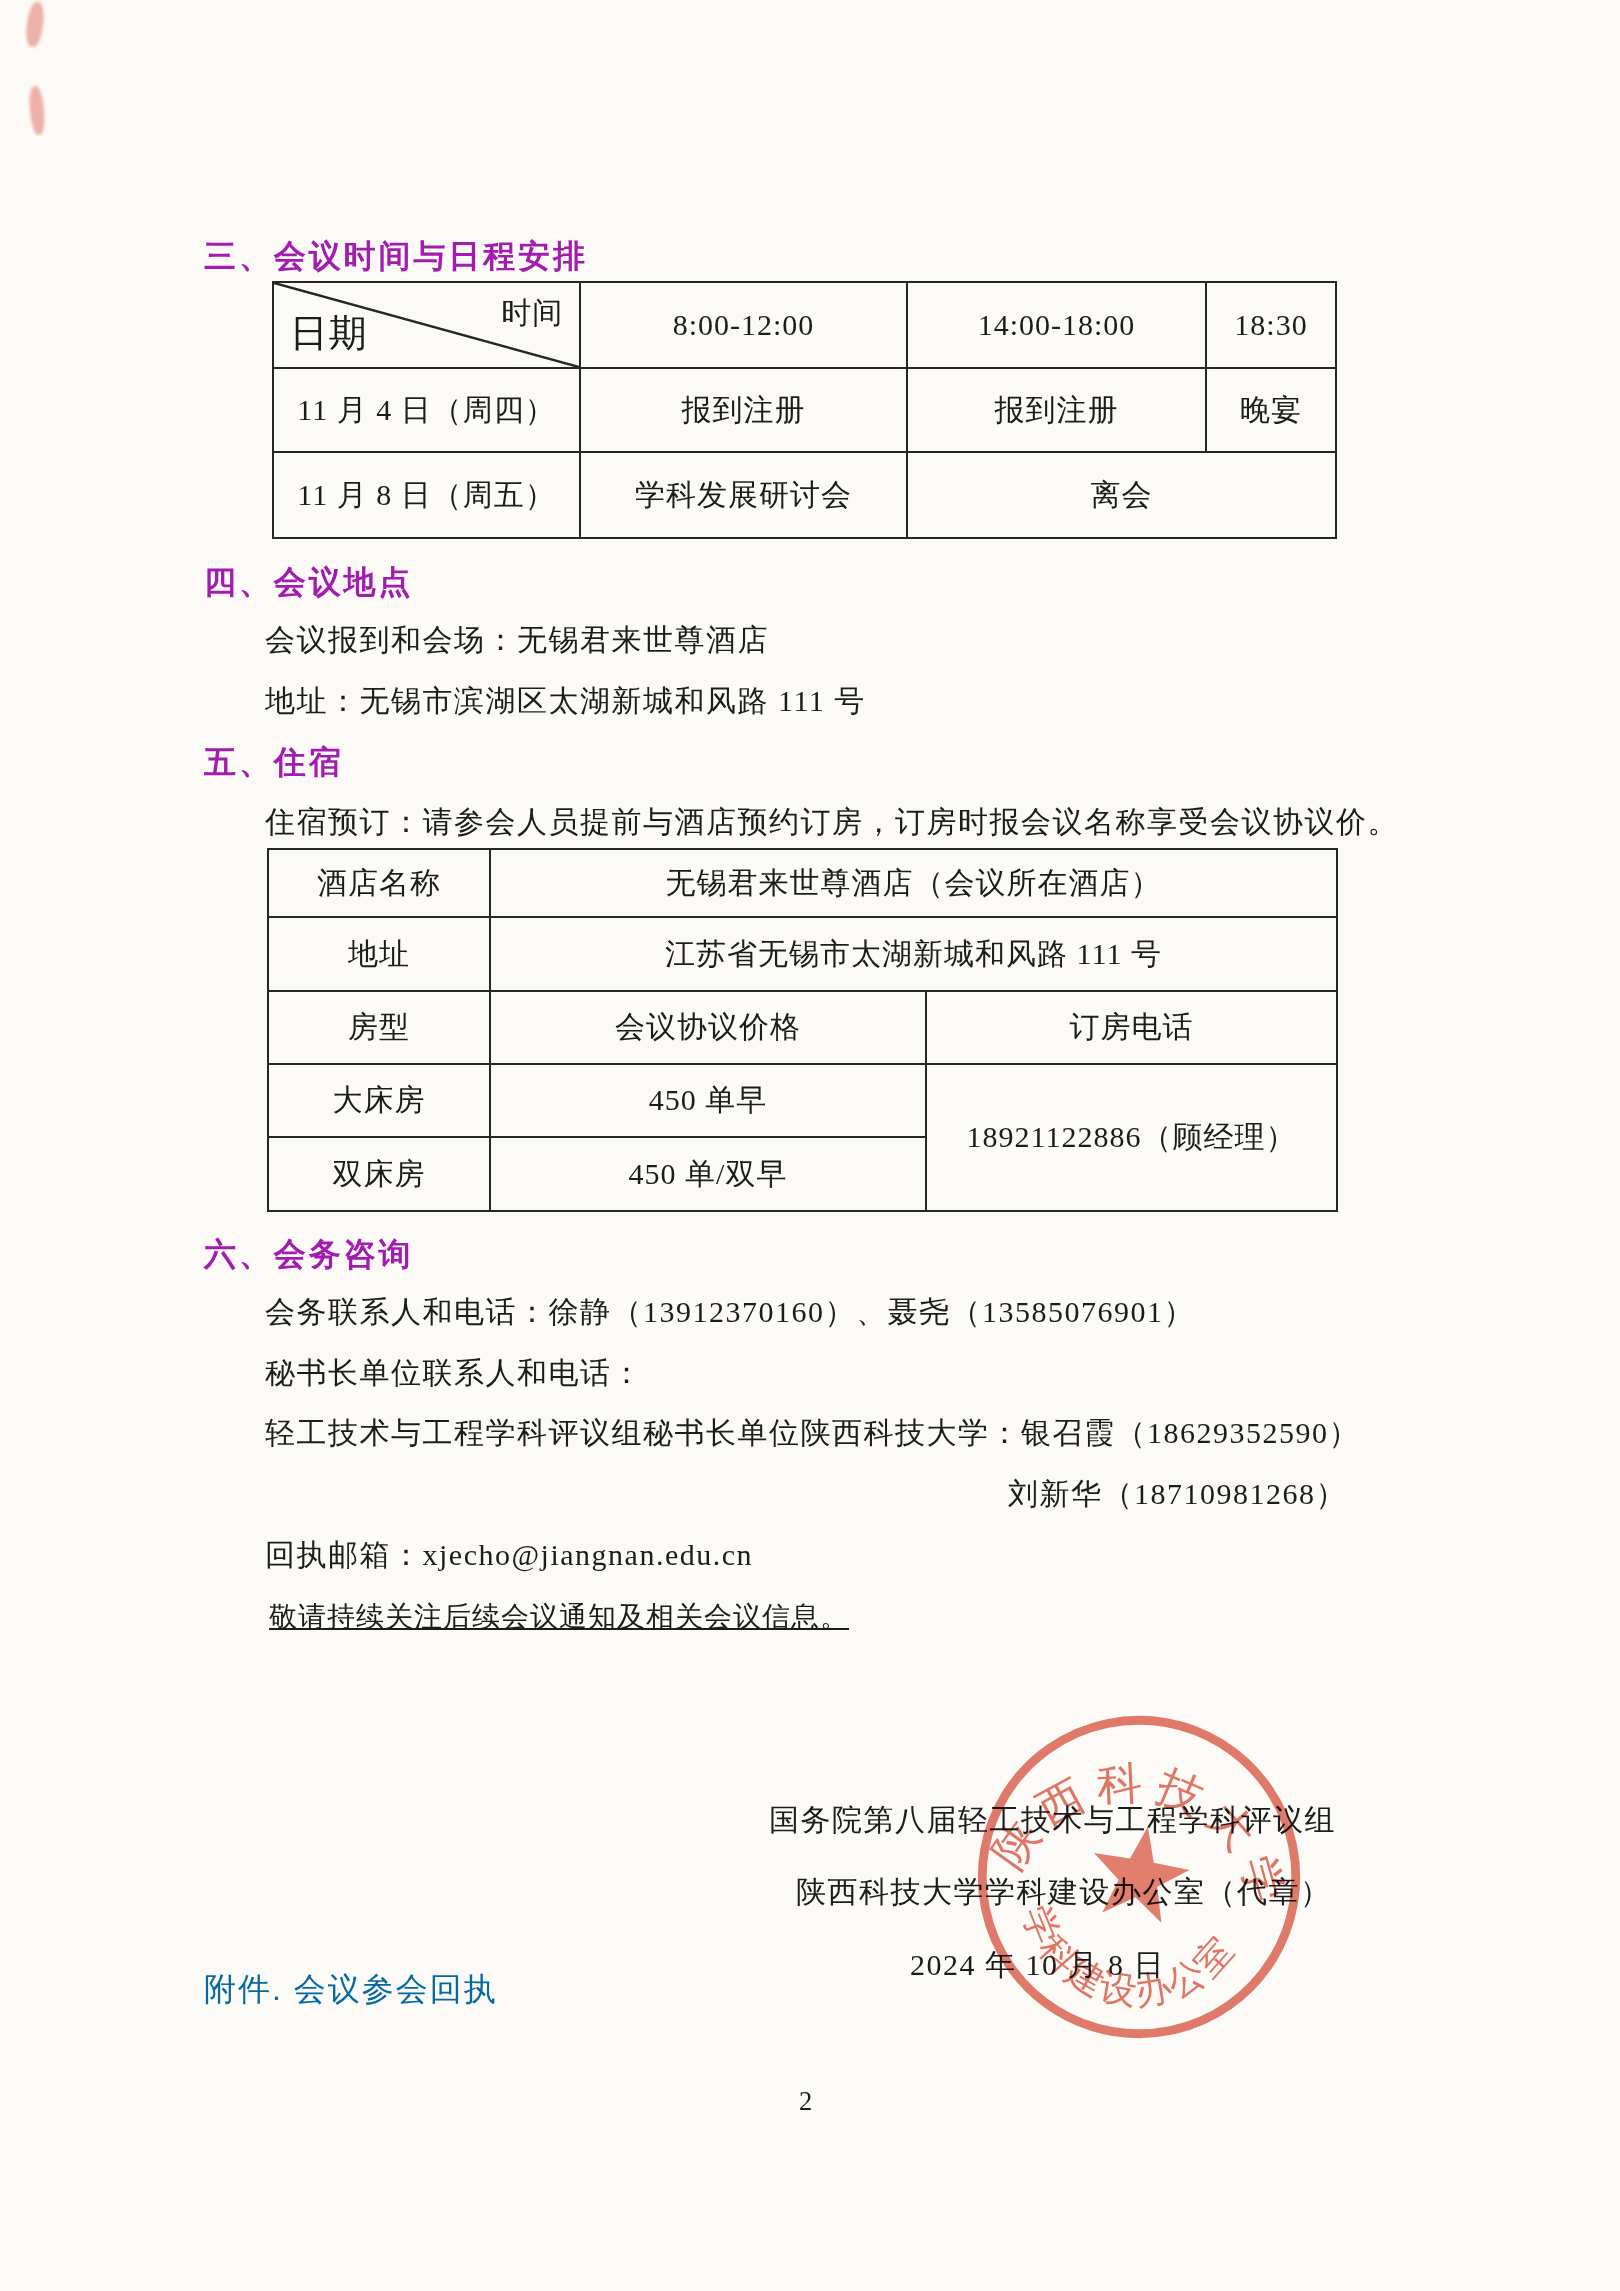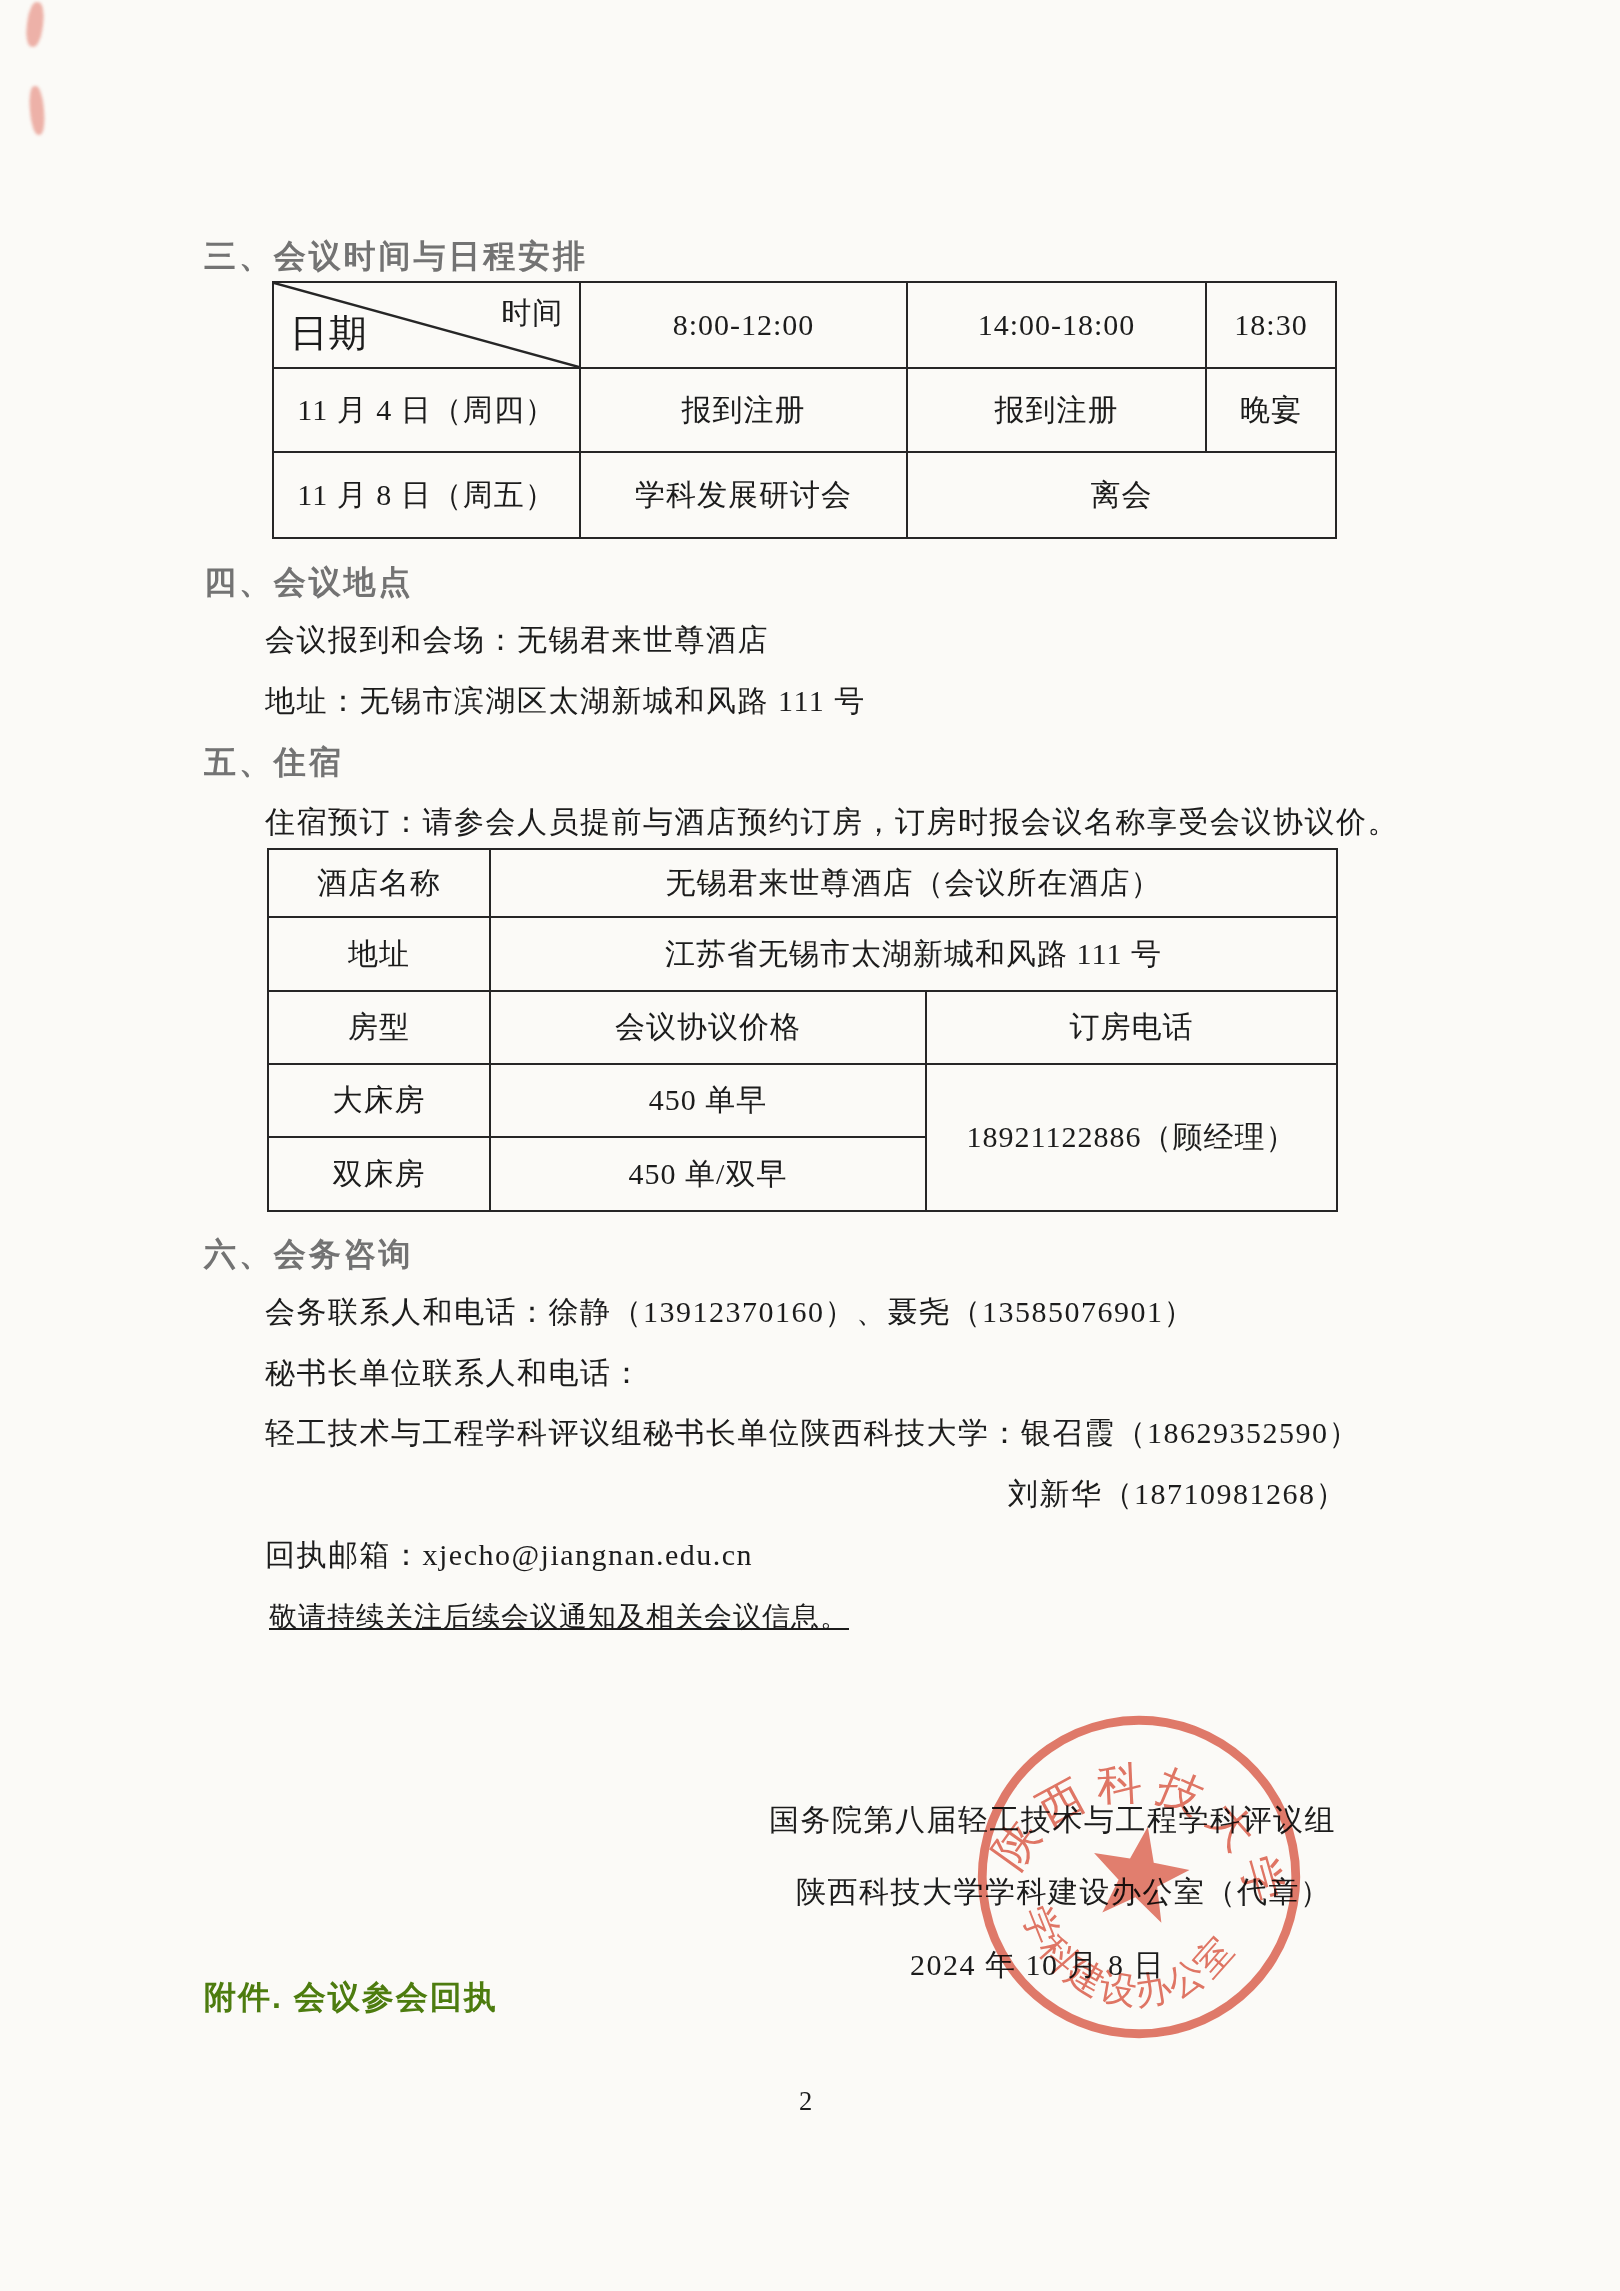--- a/index.html
+++ b/index.html
@@ -8,41 +8,41 @@
     width:1620px;height:2292px;
     margin:0 auto;
     background:#fbfaf7;
     font-family:"Liberation Serif","DejaVu Serif",serif;
     color:#1c1c1c;
     overflow:hidden;
   }
   .abs{position:absolute;}
   .heading{
     font-family:"Liberation Sans","DejaVu Sans",sans-serif;
-    font-weight:700;font-size:32px;letter-spacing:2.9px;white-space:nowrap;color:#737373;
+    font-weight:700;font-size:32px;letter-spacing:2.9px;white-space:nowrap;color:#a21caf;
   }
   .body-line{font-size:30px;letter-spacing:1.5px;white-space:nowrap;}
   .small-line{font-size:28px;letter-spacing:1px;white-space:nowrap;text-decoration:underline;}
   table{border-collapse:collapse;table-layout:fixed;background:transparent;}
   .doc-table{border:2.9px solid #262626;}
   .doc-table td{
     border:2.5px solid #262626;
     text-align:center;vertical-align:middle;
     font-size:30px;letter-spacing:1px;
     padding:0;
   }
   
   .diag{position:relative;}
   .diag svg{position:absolute;inset:0;width:100%;height:100%;}
   .diag .corner-top{position:absolute;top:9.8px;right:15.7px;font-size:30px;}
   .diag .corner-bottom{position:absolute;bottom:7.8px;left:15.7px;font-size:38px;}
   .sig-line{font-size:30px;letter-spacing:1.5px;white-space:nowrap;}
   .attachment-line{
     font-family:"Liberation Sans","DejaVu Sans",sans-serif;
-    font-weight:700;font-size:32px;letter-spacing:2px;white-space:nowrap;color:#4d7c0f;margin-top:8px;
+    font-weight:400;font-size:32px;letter-spacing:2px;white-space:nowrap;color:#0369a1;
   }
   .page-number{font-size:26.5px;}
   .seal{
     position:absolute;left:970px;top:1708px;
     mix-blend-mode:multiply;opacity:.92;
     pointer-events:none;
   }
   .red-mark{
     position:absolute;background:rgba(219,88,72,.45);
     border-radius:45%;filter:blur(1.5px);

